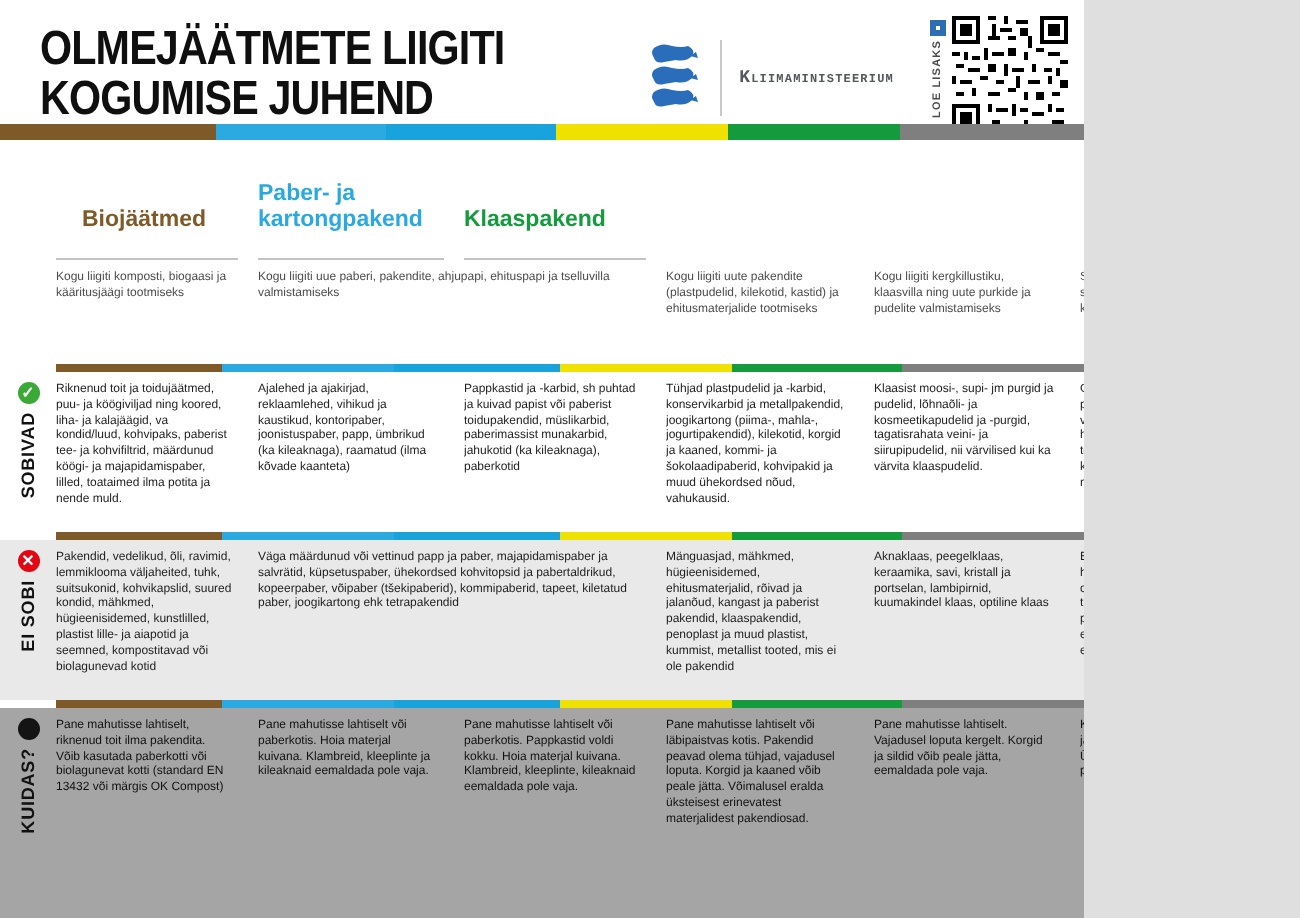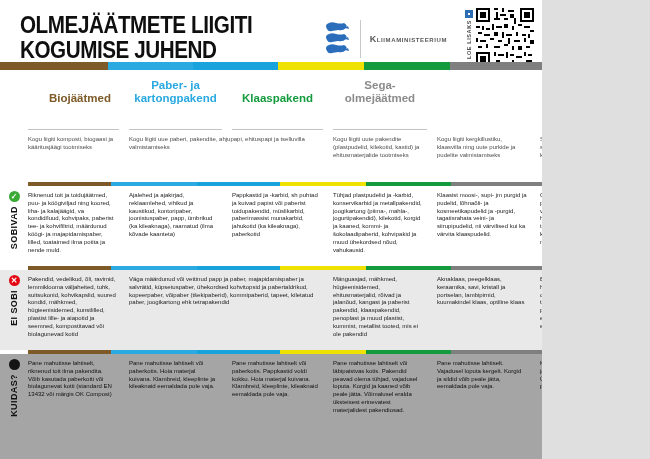--- a/index.html
+++ b/index.html
@@ -5,40 +5,40 @@
   html,body{margin:0;padding:0;background:#dfdfdf;}
   .page{position:relative;width:542px;height:459px;background:#fff;overflow:hidden;
         font-family:"Liberation Sans",sans-serif;color:#1a1a1a;}
   
   .top{display:flex;align-items:flex-start;height:62px;box-sizing:border-box;padding:12px 8px 0 20px;}
   .title{font-weight:bold;font-size:24px;line-height:1.06;color:#0f0f0f;}
   .title .tl{display:block;transform:scaleX(.86);transform-origin:0 50%;white-space:nowrap;letter-spacing:-.5px;}
   .brand{display:flex;align-items:center;gap:9px;margin-left:auto;margin-top:8px;}
   .arms{display:block;}
   .brand-div{width:1px;height:38px;background:#c9c9c9;}
-  .ministry{font-size:9px;letter-spacing:.6px;color:#55585b;font-variant:small-caps;font-weight:bold;}
+  .ministry{font-size:9px;letter-spacing:.6px;color:#55585b;font-variant:small-caps;font-weight:bold;font-family:Liberation Mono, monospace;}
   .qr-wrap{display:flex;gap:3px;margin-left:18px;margin-top:-4px;}
   .qr-side{display:flex;flex-direction:column;align-items:center;gap:2px;padding-top:2px;}
   .qr-sq{width:8px;height:8px;background:#2d6db4;position:relative;}
   .qr-sq:after{content:"";position:absolute;left:3px;top:3px;width:2px;height:2px;background:#fff;}
   .qr-lab{writing-mode:vertical-rl;transform:rotate(180deg);font-size:5.5px;letter-spacing:.6px;color:#4c4c4c;font-weight:bold;}
   
   .stripe{display:flex;height:4px;}
   .hdr-stripe{height:8px;}
   .stripe.inner{margin-left:28px;}
   .sg{height:100%;}
   .sg-gut{width:129px;} .w1{width:101px;} .w2{width:103px;} .w3{width:101px;}
   .w4{width:104px;} .w5{width:103px;} .w6{width:110px;}
   .bg-bio{background:#7d5a28;} .bg-vp{background:#2aaae1;} .bg-kp{background:#18a3dc;}
   .bg-pm{background:#f0e200;} .bg-kl{background:#149b3d;} .bg-sg{background:#7f7f7f;}
   
   .grid{display:grid;grid-template-columns:28px 101px 103px 101px 104px 103px 110px;}
   .titles{padding-top:16px;}
   .tcell{height:44px;display:flex;flex-direction:column;justify-content:flex-end;
-         box-sizing:border-box;margin-right:10px;border-bottom:1px solid #c3c3c3;padding-bottom:25px;text-align:center;}
+         box-sizing:border-box;margin-right:10px;border-bottom:1px solid #c3c3c3;padding-bottom:13px;}
   .tcell h2{margin:0;font-size:11.5px;line-height:1.08;font-weight:bold;}
   .c-bio h2{color:#7d5a28;margin-left:13px;} .c-vp h2,.c-kp h2{color:#29a9e0;}
   .c-pm h2{color:#1a1a1a;} .c-kl h2{color:#149b3d;} .c-sg h2{color:#8b8b8b;}
   .descrow{height:52px;}
   .dcell{font-size:6px;line-height:1.3;color:#4c4c4c;padding:6px 14px 0 0;box-sizing:border-box;overflow:hidden;}
   .span2{grid-column:span 2;}
   .band{box-sizing:border-box;overflow:hidden;}
   .band-sob{height:80px;background:#fff;}
   .band-ei{height:80px;background:#e9e9e9;}
   .band-how{height:105px;background:#a5a5a5;}
@@ -162,23 +162,20 @@
     <div></div>
     <div class="tcell c-bio">
         <h2>Biojäätmed</h2>
       </div>
     <div class="tcell c-kp">
         <h2>Paber- ja kartongpakend</h2>
       </div>
     <div class="tcell c-kl">
         <h2>Klaaspakend</h2>
       </div>
-    <div class="tcell c-sg">
-        <h2>Sega-olmejäätmed</h2>
-      </div>
   </div>
 
   <div class="grid descrow">
     <div></div>
     <div class="dcell">Kogu liigiti komposti, biogaasi ja kääritusjäägi tootmiseks</div>
     <div class="dcell span2">Kogu liigiti uue paberi, pakendite, ahjupapi, ehituspapi ja tselluvilla valmistamiseks</div>
     <div class="dcell">Kogu liigiti uute pakendite (plastpudelid, kilekotid, kastid) ja ehitusmaterjalide tootmiseks</div>
     <div class="dcell">Kogu liigiti kergkillustiku, klaasvilla ning uute purkide ja pudelite valmistamiseks</div>
     <div class="dcell">Siit ei ole enam võimalik välja sortida materjale ümbertöötluseks, kuid saab toota energiat</div>
   </div>

